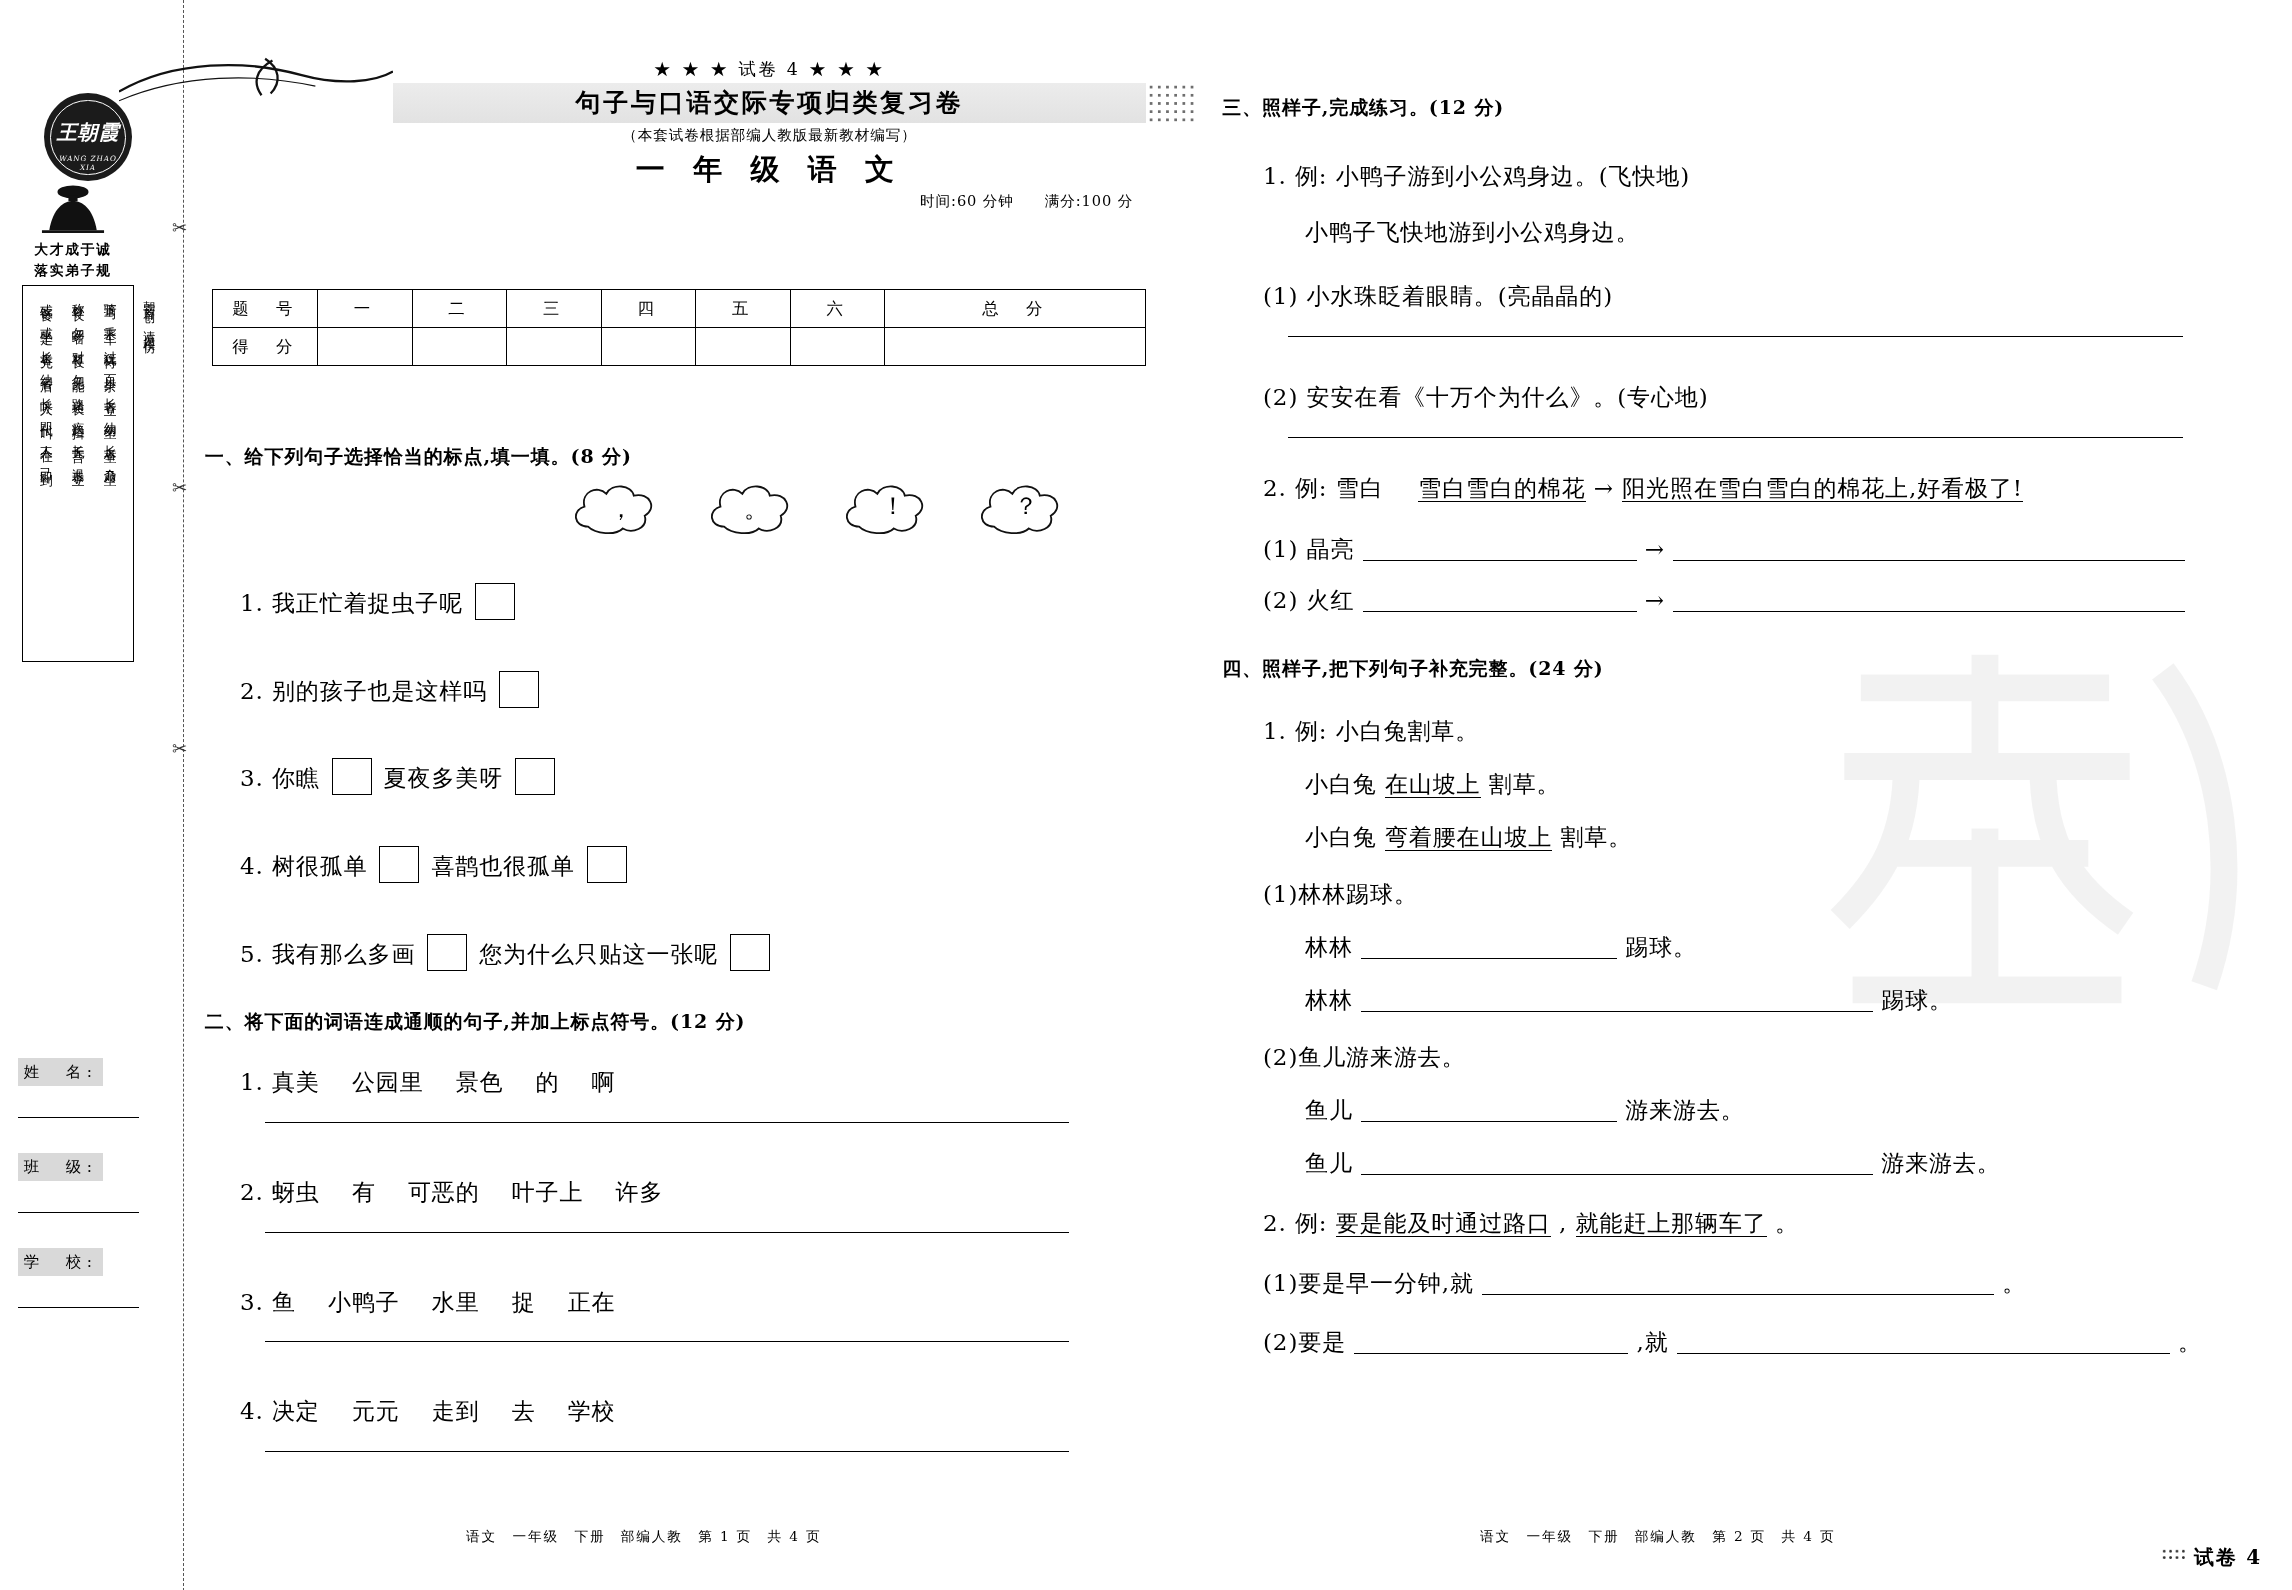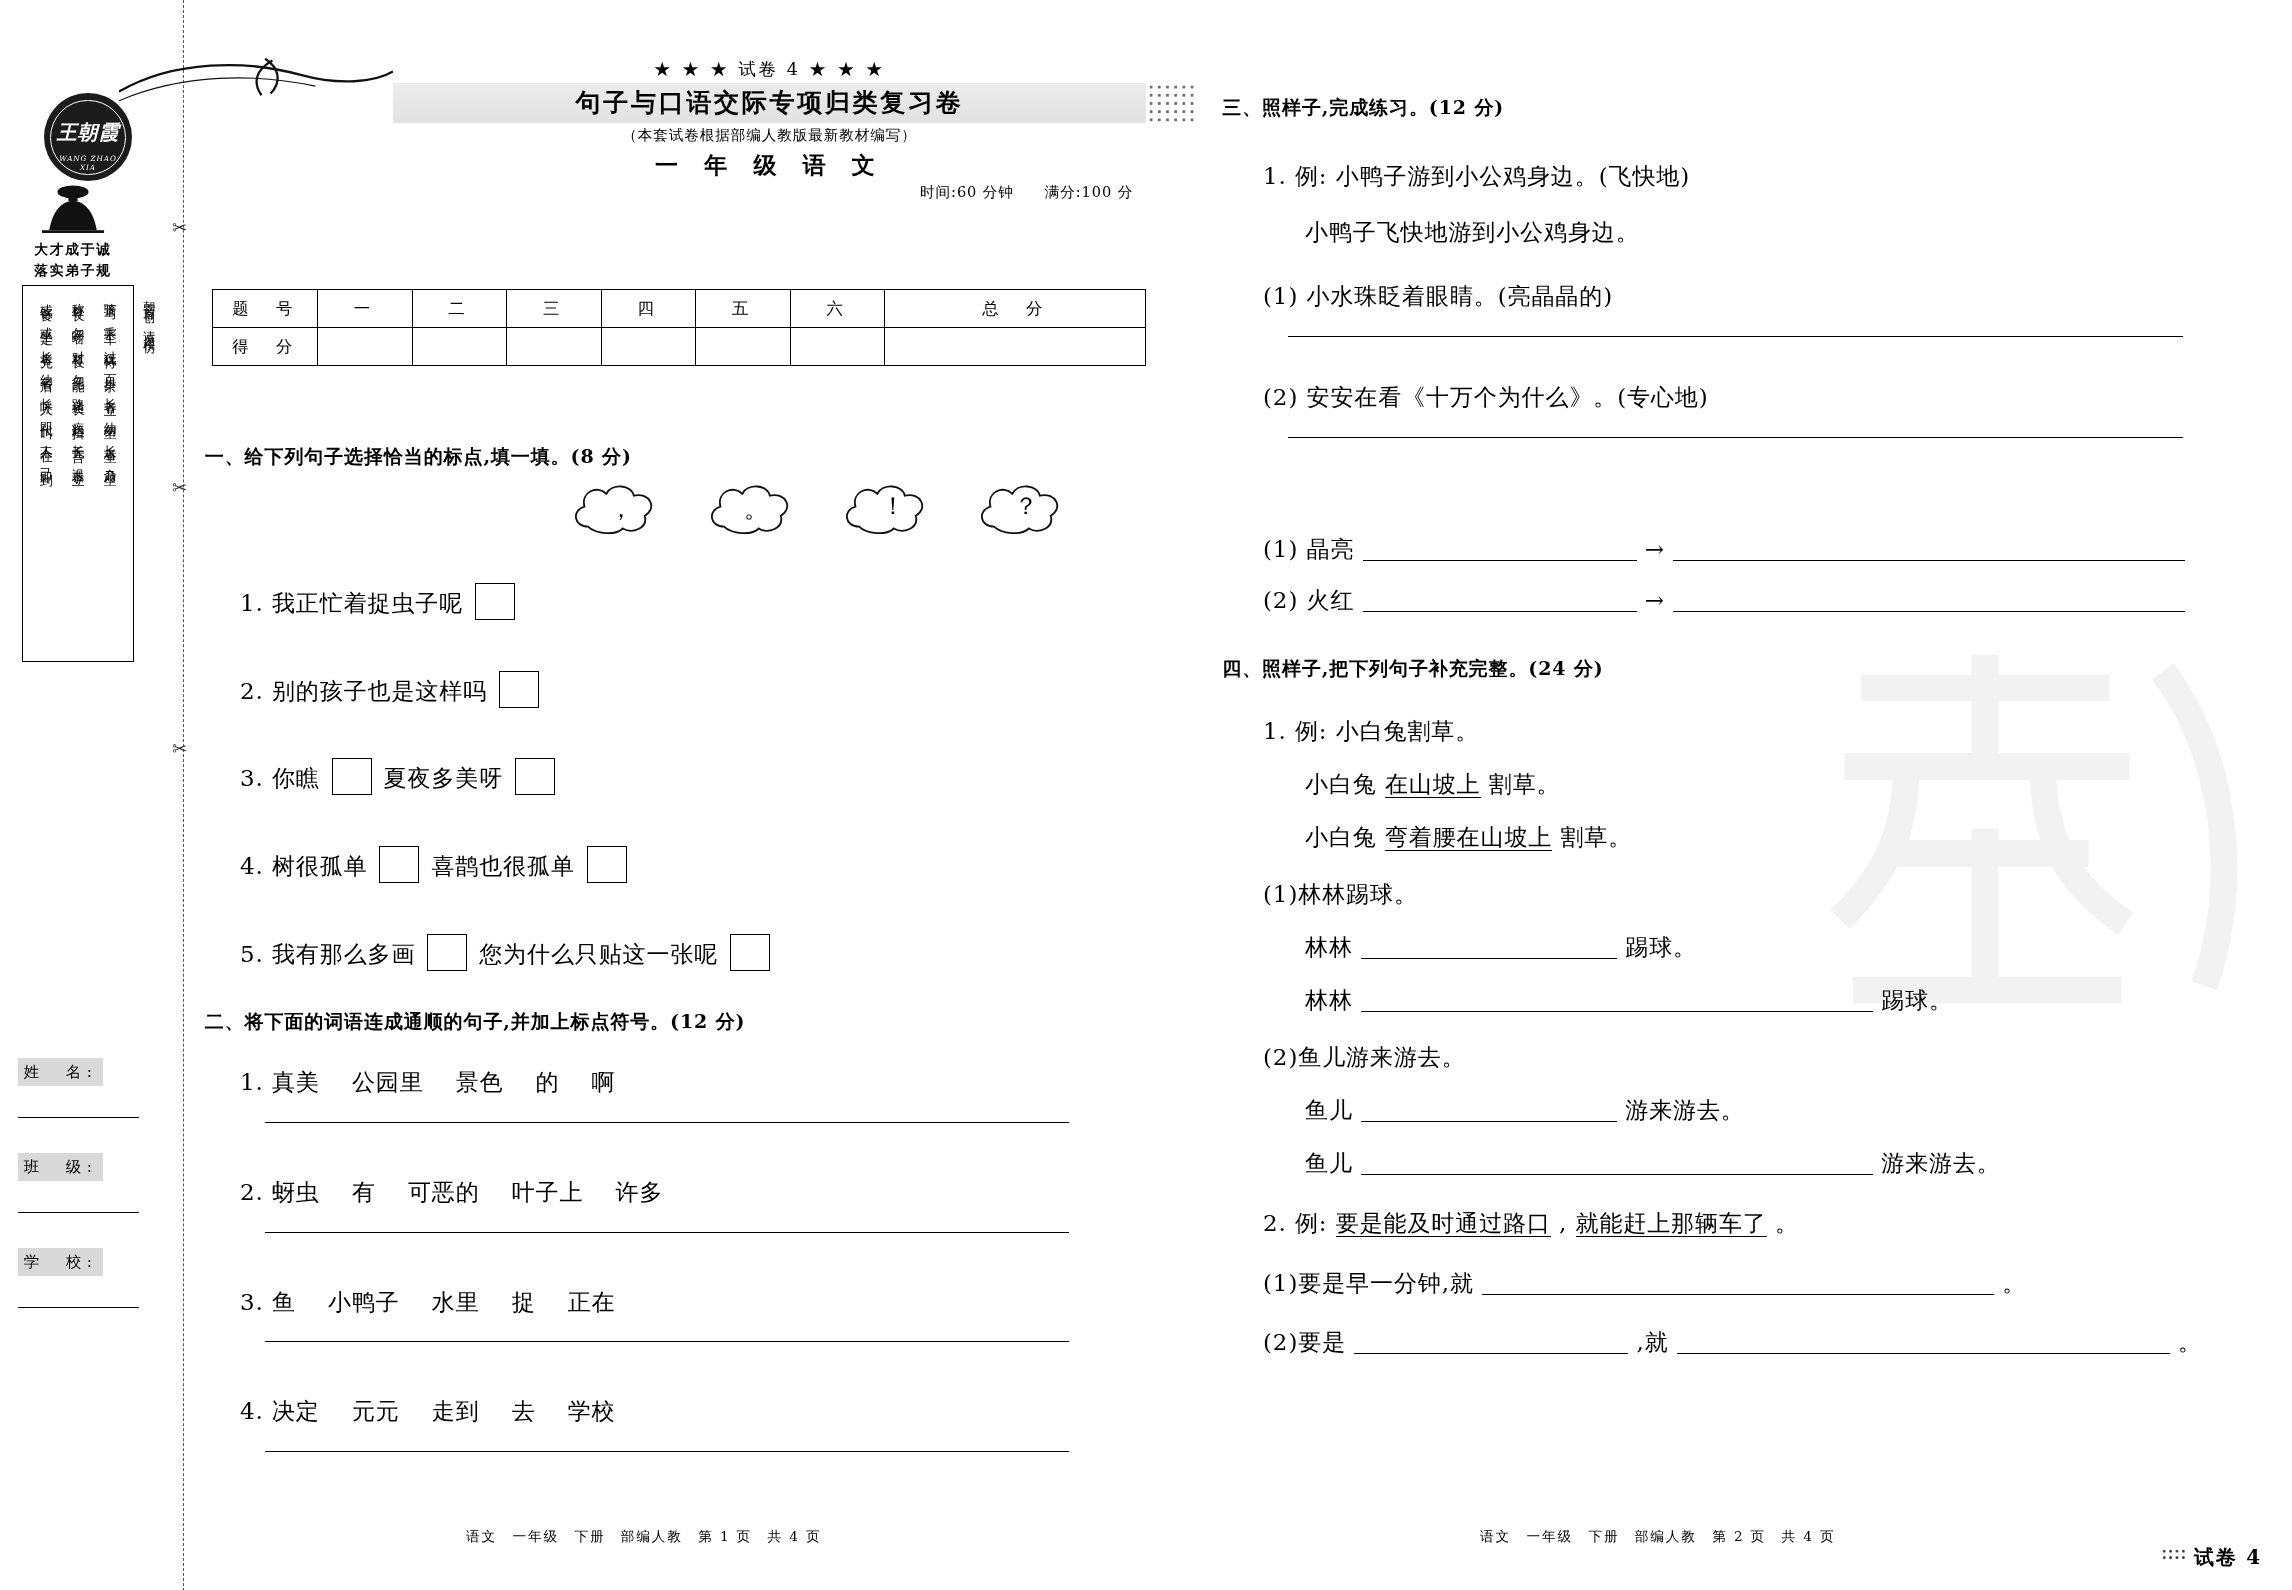--- a/index.html
+++ b/index.html
@@ -88,21 +88,21 @@
   }
   .title-band span{font-size:25px;font-weight:bold;letter-spacing:2.7px;}
   .dots{
     position:absolute;right:-49px;top:0;width:48px;height:40px;
     background-image:
       radial-gradient(#555 1.3px, transparent 1.5px);
     background-size:8.2px 8.2px;
     opacity:.85;
   }
   .subtitle{text-align:center;font-size:14.6px;margin-top:3px;letter-spacing:0.9px;}
-  .grade{text-align:center;font-size:23px;font-weight:bold;letter-spacing:9.1px;margin-top:5.5px;}
+  .grade{text-align:center;font-size:29px;font-weight:bold;letter-spacing:9.1px;margin-top:5.5px;}
   .timeline{
     text-align:right;font-size:14.6px;margin-top:1.8px;padding-right:12.8px;letter-spacing:0.9px;
   }
 
   table.score{
     position:absolute;left:212px;top:289px;width:934px;border-collapse:collapse;
   }
   table.score td{
     border:1.4px solid #000;height:35px;text-align:center;font-size:16.4px;letter-spacing:5.5px;
   }
@@ -352,20 +352,28 @@
       <span>小水珠眨着眼睛。(亮晶晶的)</span>
     </div>
     <div style="position:absolute;left:73px;top:336px;width:895px;border-bottom:1.4px solid #000;"></div>
 
     <div class="q" style="position:absolute;left:48px;top:382px;">
       <span>(2)</span>
       <span>安安在看《十万个为什么》。(专心地)</span>
     </div>
     <div style="position:absolute;left:73px;top:437px;width:895px;border-bottom:1.4px solid #000;"></div>
 
+    <div class="q" style="position:absolute;left:48px;top:473px;white-space:nowrap;">
+      <span>2. 例:</span>
+      <span>雪白</span>
+      <span style="display:inline-block;width:18.3px;"></span>
+      <span class="underlined">雪白雪白的棉花</span>
+      <span>→</span>
+      <span class="underlined">阳光照在雪白雪白的棉花上,好看极了!</span>
+    </div>
 
     <div class="q" style="position:absolute;left:48px;top:534px;white-space:nowrap;">
       <span>(1)</span>
       <span>晶亮</span>
       <span class="uline" style="width:274px;height:24px;"></span>
       <span>→</span>
       <span class="uline" style="width:512px;height:24px;"></span>
     </div>
 
     <div class="q" style="position:absolute;left:48px;top:585px;white-space:nowrap;">

